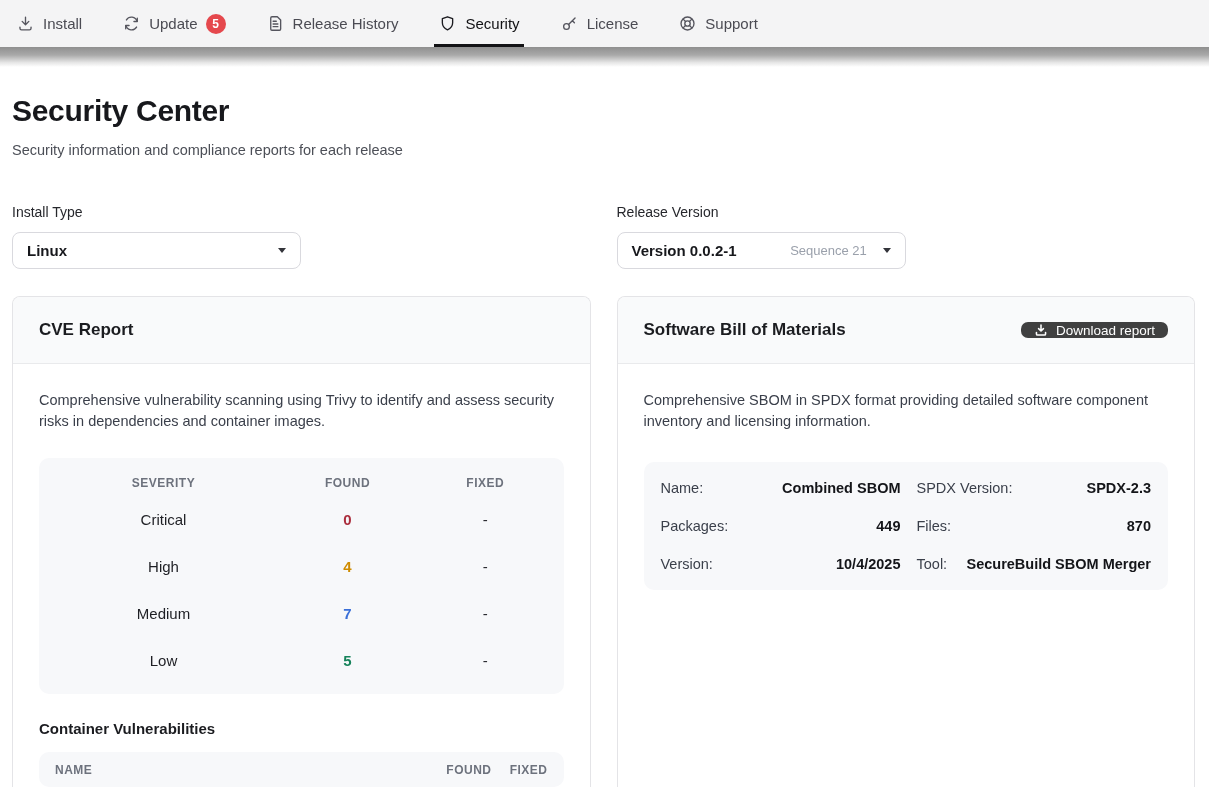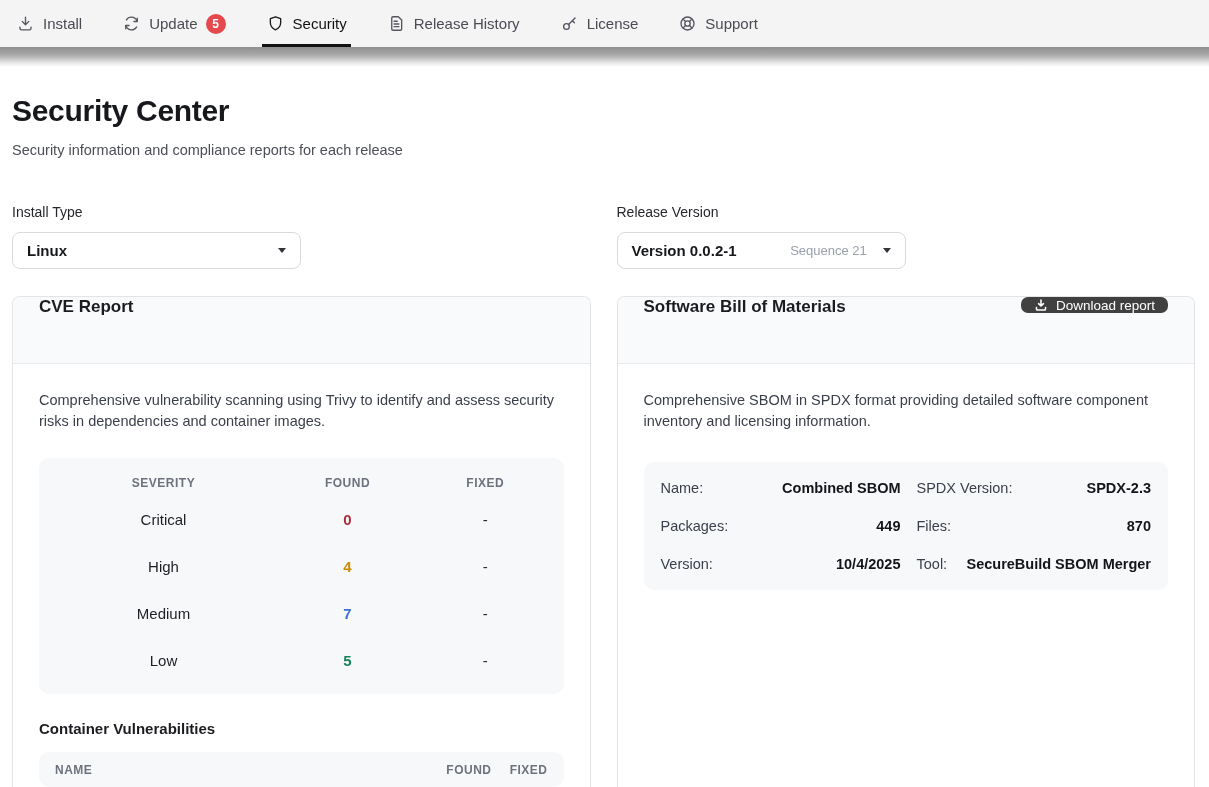--- a/index.html
+++ b/index.html
@@ -37,21 +37,21 @@
   .select-right { display:flex; align-items:center; gap:16px; }
   .select-hint { font-size:13px; color:#9aa0ab; }
   .caret { width:0; height:0; border-left:4.5px solid transparent;
     border-right:4.5px solid transparent; border-top:5.5px solid #33343a; }
 
   
   .cards { display:flex; gap:26px; margin-top:27px; align-items:stretch; height:520px; }
   .card { flex:1; border:1px solid #e4e4e7; border-radius:8px 8px 0 0; border-bottom:none;
     background:#fff; overflow:hidden; }
   .card-header { background:#f9fafb; border-bottom:1px solid #e9eaec; padding:0 26px;
-    height:67px; display:flex; align-items:flex-start; justify-content:space-between; }
+    height:67px; display:flex; align-items:center; justify-content:space-between; }
   .card-title { font-size:17px; font-weight:700; color:#1b1c20; }
   .card-body { padding:26px; }
   .card-desc { font-size:14.5px; line-height:21px; color:#3a3f4a; max-width:530px; }
 
   
   .sev-table { margin-top:26px; background:#f7f8fa; border-radius:10px; padding:0 24px 10px 24px;text-align:center; }
   .sev-row { display:grid; grid-template-columns:201px 167px 1fr; align-items:center; }
   .sev-head { padding:18px 0 6px 0; }
   .sev-head span { font-size:12px; font-weight:700; color:#6d727d; letter-spacing:0.5px; }
   .sev-data { padding:15px 0; }
@@ -93,32 +93,32 @@
   <div class="nav-item">
     <svg viewBox="0 0 24 24">
       <path d="M19.3 5.3v4.2h-4.2"></path>
       <path d="M19 9.3A7.4 7.4 0 005.6 7.5"></path>
       <path d="M4.7 18.7v-4.2h4.2"></path>
       <path d="M5 14.7a7.4 7.4 0 0013.4 1.8"></path>
     </svg>
     <span>Update</span>
     <span class="nav-badge">5</span>
   </div>
-  <div class="nav-item active">
-    <svg viewBox="0 0 24 24">
-      <path d="M12 3.5l6.5 2.4v5.2c0 4.6-3 7.3-6.5 8.9-3.5-1.6-6.5-4.3-6.5-8.9V5.9z"></path>
-    </svg>
-    <span>Security</span>
-  </div>
   <div class="nav-item">
     <svg viewBox="0 0 24 24">
       <path d="M7.5 3.5h6.8L18.5 7.7V19a1.5 1.5 0 01-1.5 1.5H7.5A1.5 1.5 0 016 19V5a1.5 1.5 0 011.5-1.5z"></path>
       <path d="M9 9.2h4M9 12.6h6M9 16h6"></path>
     </svg>
     <span>Release History</span>
+  </div>
+  <div class="nav-item active">
+    <svg viewBox="0 0 24 24">
+      <path d="M12 3.5l6.5 2.4v5.2c0 4.6-3 7.3-6.5 8.9-3.5-1.6-6.5-4.3-6.5-8.9V5.9z"></path>
+    </svg>
+    <span>Security</span>
   </div>
   <div class="nav-item">
     <svg viewBox="0 0 24 24">
       <circle cx="8.2" cy="15.8" r="3.6"></circle>
       <path d="M10.8 13.2L19 5M15.6 8.4l2.6 2.6"></path>
     </svg>
     <span>License</span>
   </div>
   <div class="nav-item">
     <svg viewBox="0 0 24 24">

